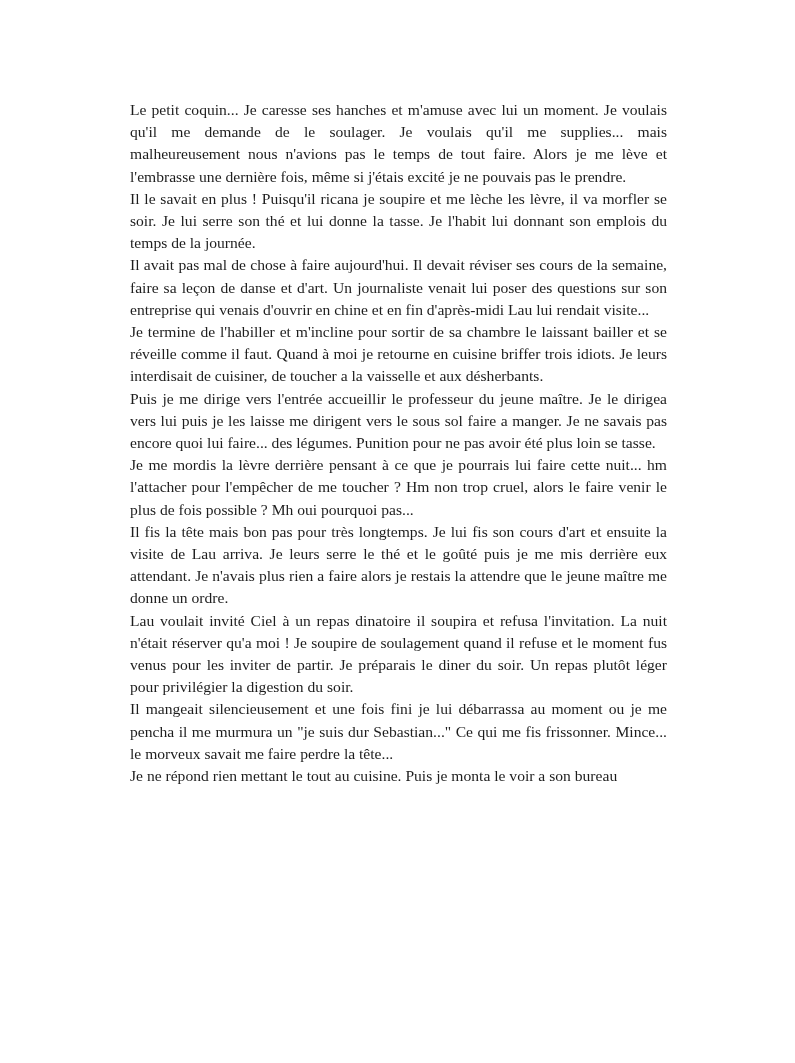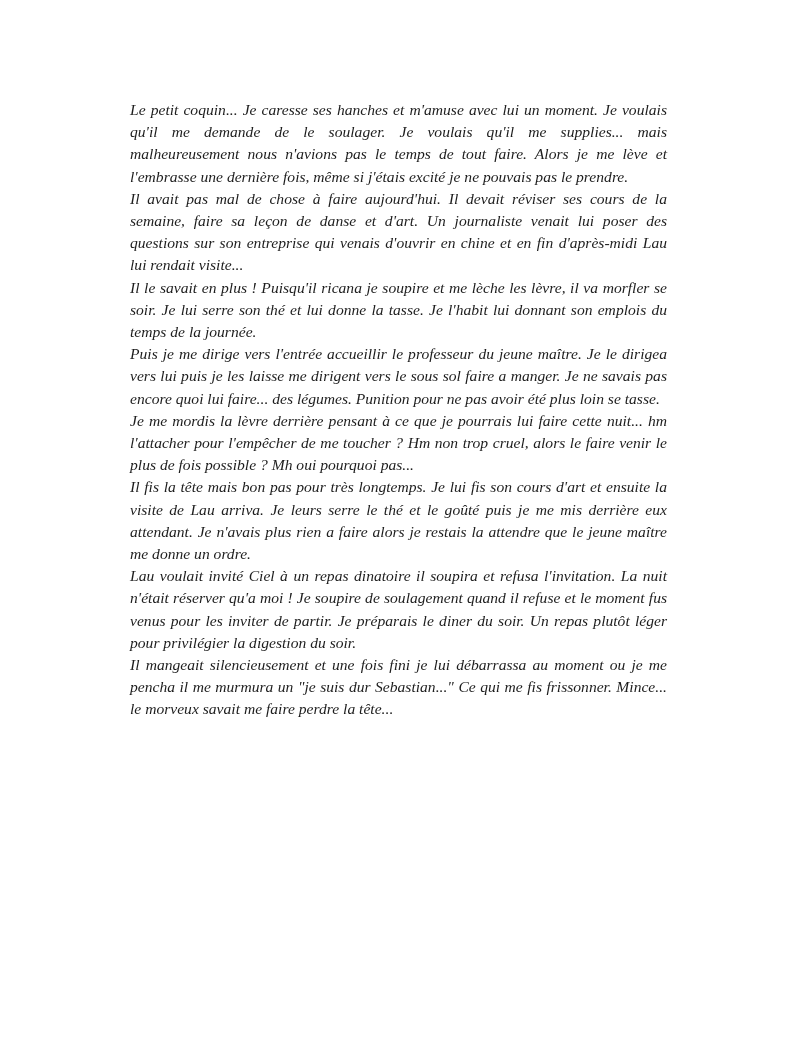--- a/index.html
+++ b/index.html
@@ -24,39 +24,40 @@
       top: 99px;
       width: 537px;
       font-size: 15.6px;
       line-height: 22.2px;
     }
     .text-block p {
       margin: 0;
       padding: 0;
       text-align: justify;
       text-justify: inter-word;
-      font-style: italic;
     }
     .page-number {
       position: absolute;
       left: 0;
       width: 100%;
       top: 1018px;
       text-align: center;
       font-size: 13.5px;
       color: #2a2a2a;
     }
   </style>
 </head>
 <body>
 
 <div class="page">
   <div class="text-block">
     <p>Le petit coquin... Je caresse ses hanches et m'amuse avec lui un moment. Je voulais qu'il me demande de le soulager. Je voulais qu'il me supplies... mais malheureusement nous n'avions pas le temps de tout faire. Alors je me lève et l'embrasse une dernière fois, même si j'étais excité je ne pouvais pas le prendre.</p>
+    <p>Il le savait en plus ! Puisqu'il ricana je soupire et me lèche les lèvre, il va morfler se soir. Je lui serre son thé et lui donne la tasse. Je l'habit lui donnant son emplois du temps de la journée.</p>
     <p>Il avait pas mal de chose à faire aujourd'hui. Il devait réviser ses cours de la semaine, faire sa leçon de danse et d'art. Un journaliste venait lui poser des questions sur son entreprise qui venais d'ouvrir en chine et en fin d'après-midi Lau lui rendait visite...</p>
-    <p>Il le savait en plus ! Puisqu'il ricana je soupire et me lèche les lèvre, il va morfler se soir. Je lui serre son thé et lui donne la tasse. Je l'habit lui donnant son emplois du temps de la journée.</p>
+    <p>Je termine de l'habiller et m'incline pour sortir de sa chambre le laissant bailler et se réveille comme il faut. Quand à moi je retourne en cuisine briffer trois idiots. Je leurs interdisait de cuisiner, de toucher a la vaisselle et aux désherbants.</p>
     <p>Puis je me dirige vers l'entrée accueillir le professeur du jeune maître. Je le dirigea vers lui puis je les laisse me dirigent vers le sous sol faire a manger. Je ne savais pas encore quoi lui faire... des légumes. Punition pour ne pas avoir été plus loin se tasse.</p>
     <p>Je me mordis la lèvre derrière pensant à ce que je pourrais lui faire cette nuit... hm l'attacher pour l'empêcher de me toucher ? Hm non trop cruel, alors le faire venir le plus de fois possible ? Mh oui pourquoi pas...</p>
     <p>Il fis la tête mais bon pas pour très longtemps. Je lui fis son cours d'art et ensuite la visite de Lau arriva. Je leurs serre le thé et le goûté puis je me mis derrière eux attendant. Je n'avais plus rien a faire alors je restais la attendre que le jeune maître me donne un ordre.</p>
     <p>Lau voulait invité Ciel à un repas dinatoire il soupira et refusa l'invitation. La nuit n'était réserver qu'a moi ! Je soupire de soulagement quand il refuse et le moment fus venus pour les inviter de partir. Je préparais le diner du soir. Un repas plutôt léger pour privilégier la digestion du soir.</p>
     <p>Il mangeait silencieusement et une fois fini je lui débarrassa au moment ou je me pencha il me murmura un "je suis dur Sebastian..." Ce qui me fis frissonner. Mince... le morveux savait me faire perdre la tête...</p>
+    <p>Je ne répond rien mettant le tout au cuisine. Puis je monta le voir a son bureau</p>
   </div>
 </div>
 
 </body></html>

